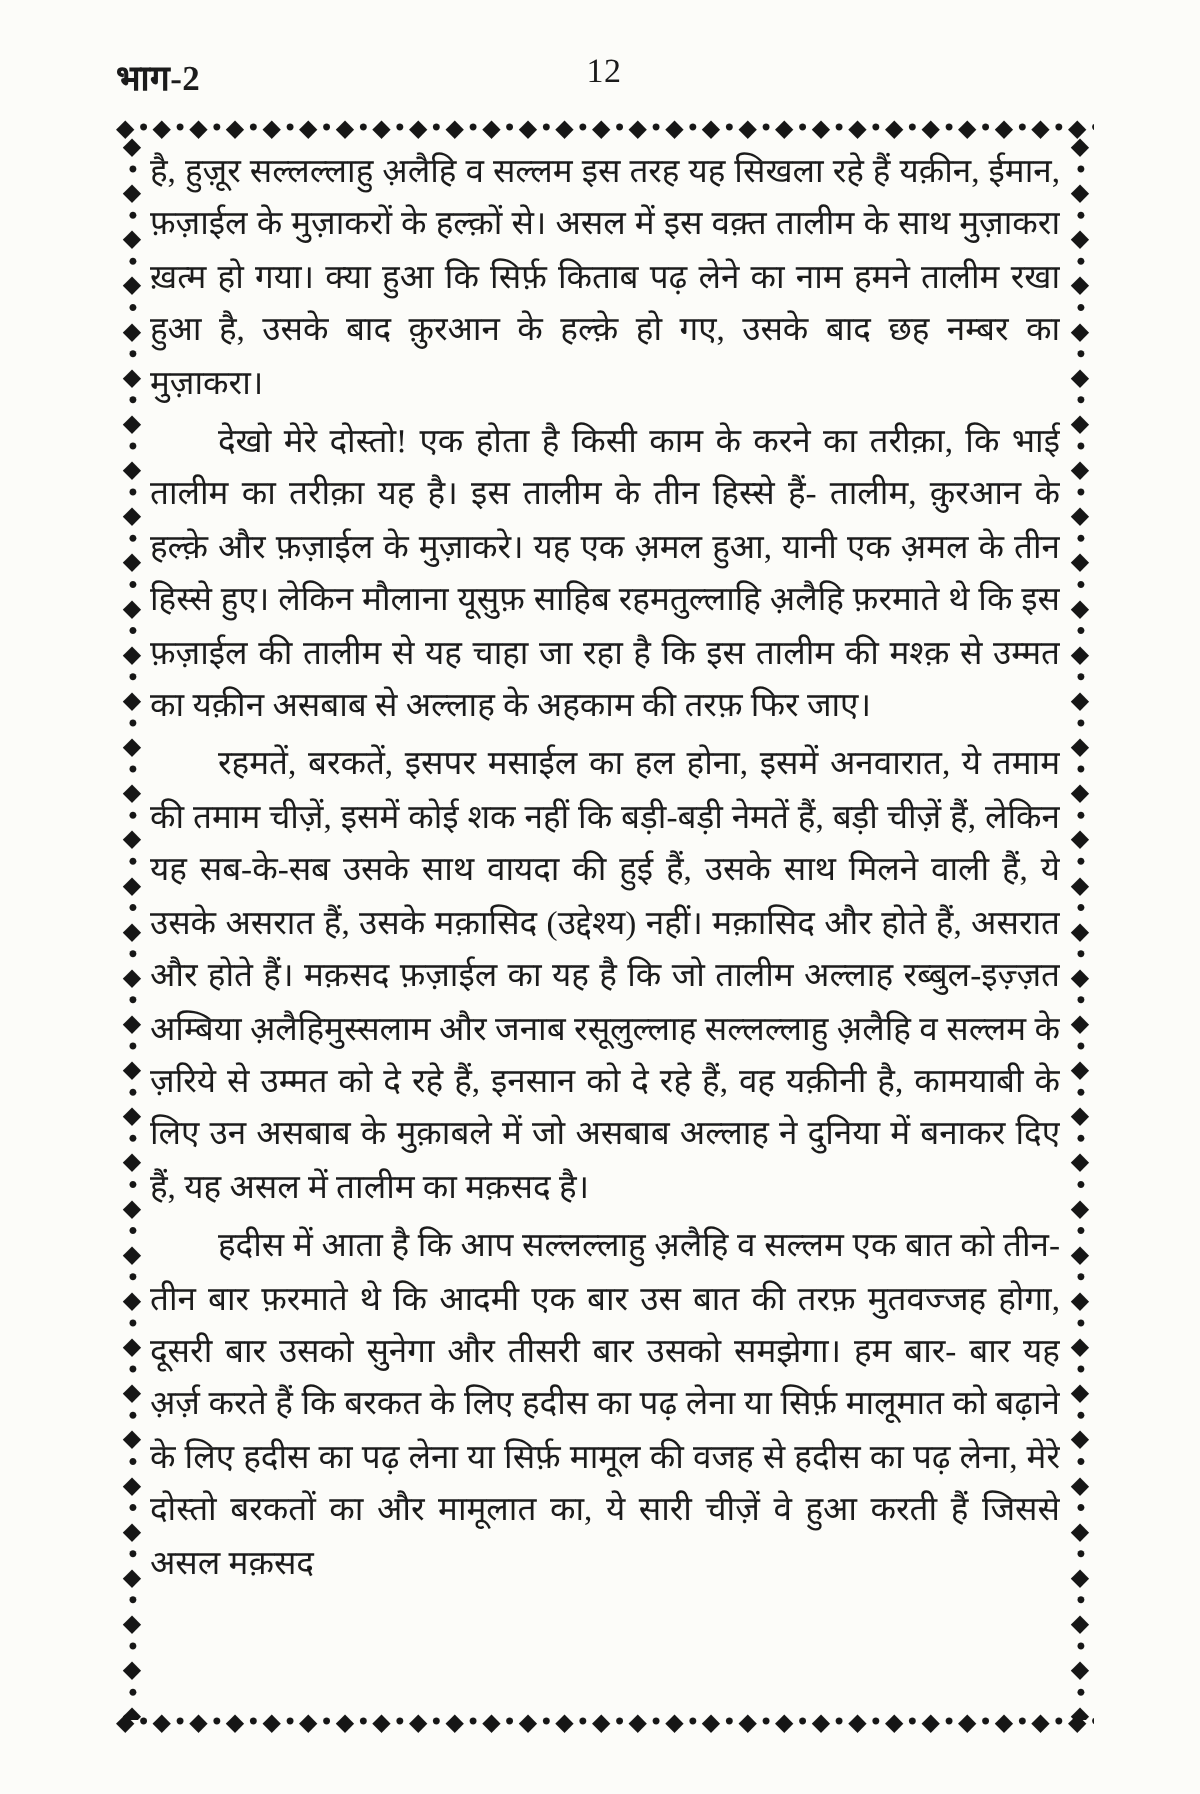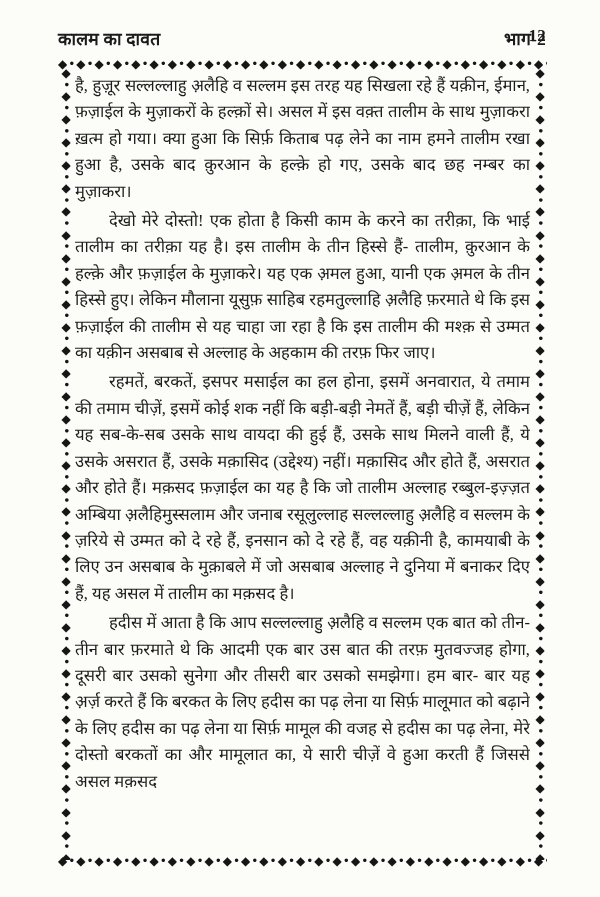--- a/index.html
+++ b/index.html
@@ -25,22 +25,22 @@
     justify-content: space-between;
     align-items: baseline;
     font-size: 17.5px;
     font-weight: bold;
     letter-spacing: 0.2px;
   }
   .header .center {
     position: absolute;
     left: 0;
     right: 0;
-    text-align: right;
-    font-weight: bold;
+    text-align: center;
+    font-weight: normal;
     font-size: 17px;
   }
   .header .left, .header .right { position: relative; z-index: 1; }
 
   
   .frame {
     position: absolute;
     left: 58px;
     top: 57px;
     width: 489px;
@@ -93,21 +93,20 @@
   }
   .para.indent { text-indent: 34px; }
 </style>
 </head>
 <body>
 
 <div class="page">
 
   <div class="header">
     <span class="center">12</span>
-    <span class="left">कालम का दावत</span>
     <span class="right">भाग-2</span>
   </div>
 
   <div class="frame">
     <div class="orn h top" style="color: rgb(22, 22, 22);">◆•◆•◆•◆•◆•◆•◆•◆•◆•◆•◆•◆•◆•◆•◆•◆•◆•◆•◆•◆•◆•◆•◆•◆•◆•◆•◆•◆•◆•◆•◆•◆•◆•◆•◆•◆•◆•◆•◆•◆•</div>
     <div class="orn h bottom" style="color: rgb(22, 22, 22);">◆•◆•◆•◆•◆•◆•◆•◆•◆•◆•◆•◆•◆•◆•◆•◆•◆•◆•◆•◆•◆•◆•◆•◆•◆•◆•◆•◆•◆•◆•◆•◆•◆•◆•◆•◆•◆•◆•◆•◆•</div>
     <div class="orn v left" style="color: rgb(22, 22, 22);">◆•◆•◆•◆•◆•◆•◆•◆•◆•◆•◆•◆•◆•◆•◆•◆•◆•◆•◆•◆•◆•◆•◆•◆•◆•◆•◆•◆•◆•◆•◆•◆•◆•◆•◆•◆•◆•◆•◆•◆•◆•◆•◆•◆•◆•◆•◆•◆•◆•◆•◆•◆•◆•◆•◆•◆•◆•◆•◆•◆•</div>
     <div class="orn v right" style="color: rgb(22, 22, 22);">◆•◆•◆•◆•◆•◆•◆•◆•◆•◆•◆•◆•◆•◆•◆•◆•◆•◆•◆•◆•◆•◆•◆•◆•◆•◆•◆•◆•◆•◆•◆•◆•◆•◆•◆•◆•◆•◆•◆•◆•◆•◆•◆•◆•◆•◆•◆•◆•◆•◆•◆•◆•◆•◆•◆•◆•◆•◆•◆•◆•</div>
 
     <div class="content">

